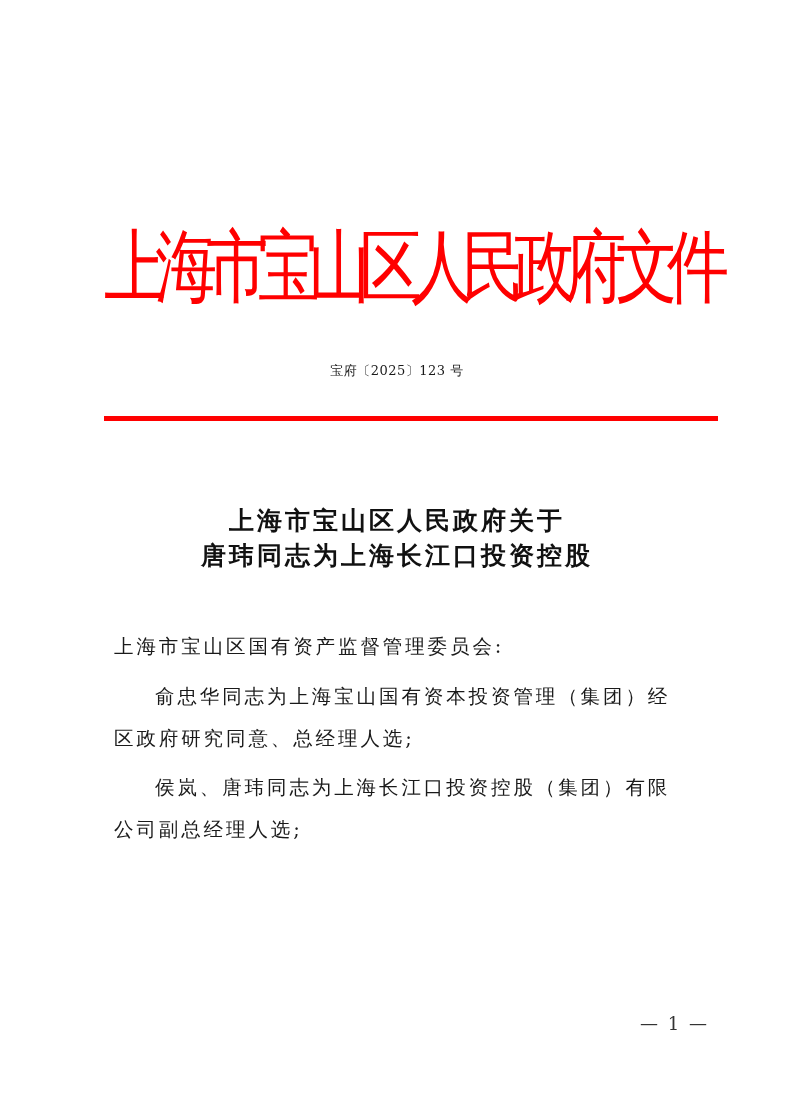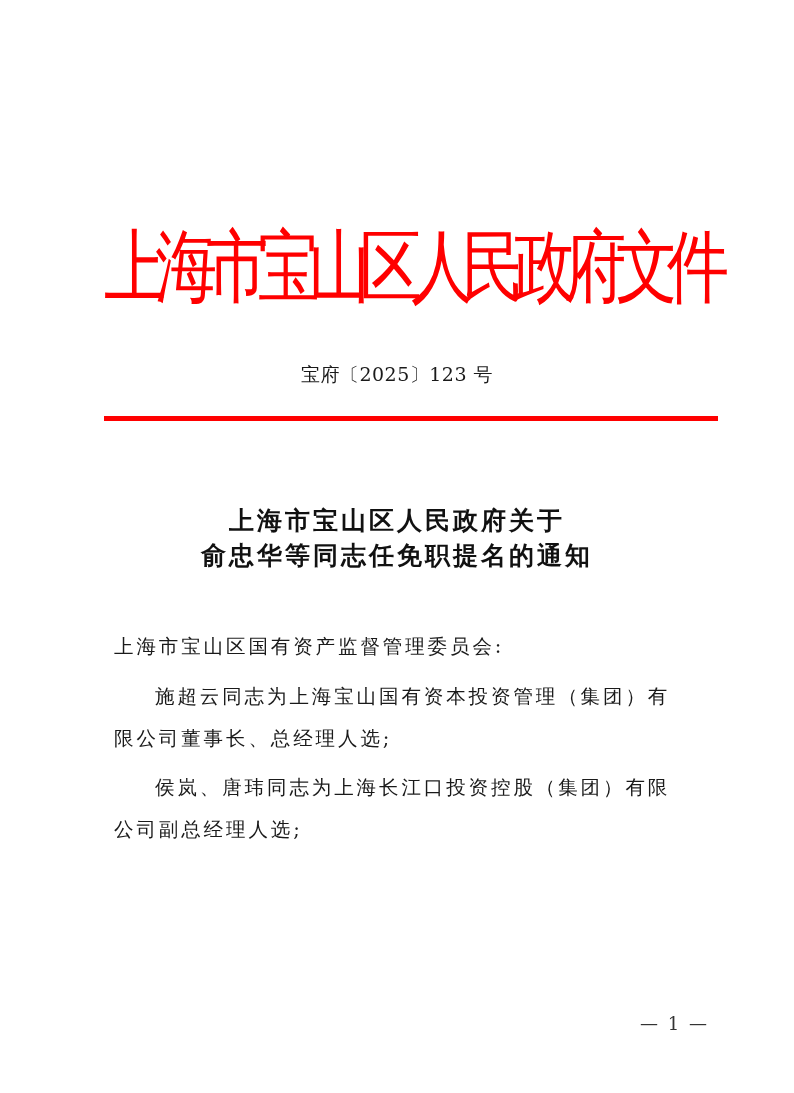--- a/index.html
+++ b/index.html
@@ -35,21 +35,21 @@
       display: inline-block;
       width: 51px;
       text-align: center;
     }
     .doc-number {
       position: absolute;
       left: 0;
       width: 794px;
       top: 362px;
       text-align: center;
-      font-size: 19px;
+      font-size: 13px;
       letter-spacing: 0.5px;
       color: #1a1a1a;
     }
     .red-rule {
       position: absolute;
       left: 104px;
       top: 416px;
       width: 614px;
       height: 5px;
       background: #ff0000;
@@ -109,22 +109,22 @@
   <span>文</span>
   <span>件</span>
 </div>
 
 <div class="doc-number">宝府〔2025〕123 号</div>
 
 <div class="red-rule"></div>
 
 <div class="title">
   <div>上海市宝山区人民政府关于</div>
-  <div>俞忠华等同志任免职提名的通知</div>
+  <div>唐玮同志为上海长江口投资控股</div>
 </div>
 
 <div class="body-text">
   <p>上海市宝山区国有资产监督管理委员会:</p>
-  <p class="indent">施超云同志为上海宝山国有资本投资管理（集团）有限公司董事长、总经理人选;</p>
+  <p class="indent">俞忠华同志为上海宝山国有资本投资管理（集团）经区政府研究同意、总经理人选;</p>
   <p class="indent">侯岚、唐玮同志为上海长江口投资控股（集团）有限公司副总经理人选;</p>
 </div>
 
 <div class="page-number">— 1 —</div>
 
 </body></html>

